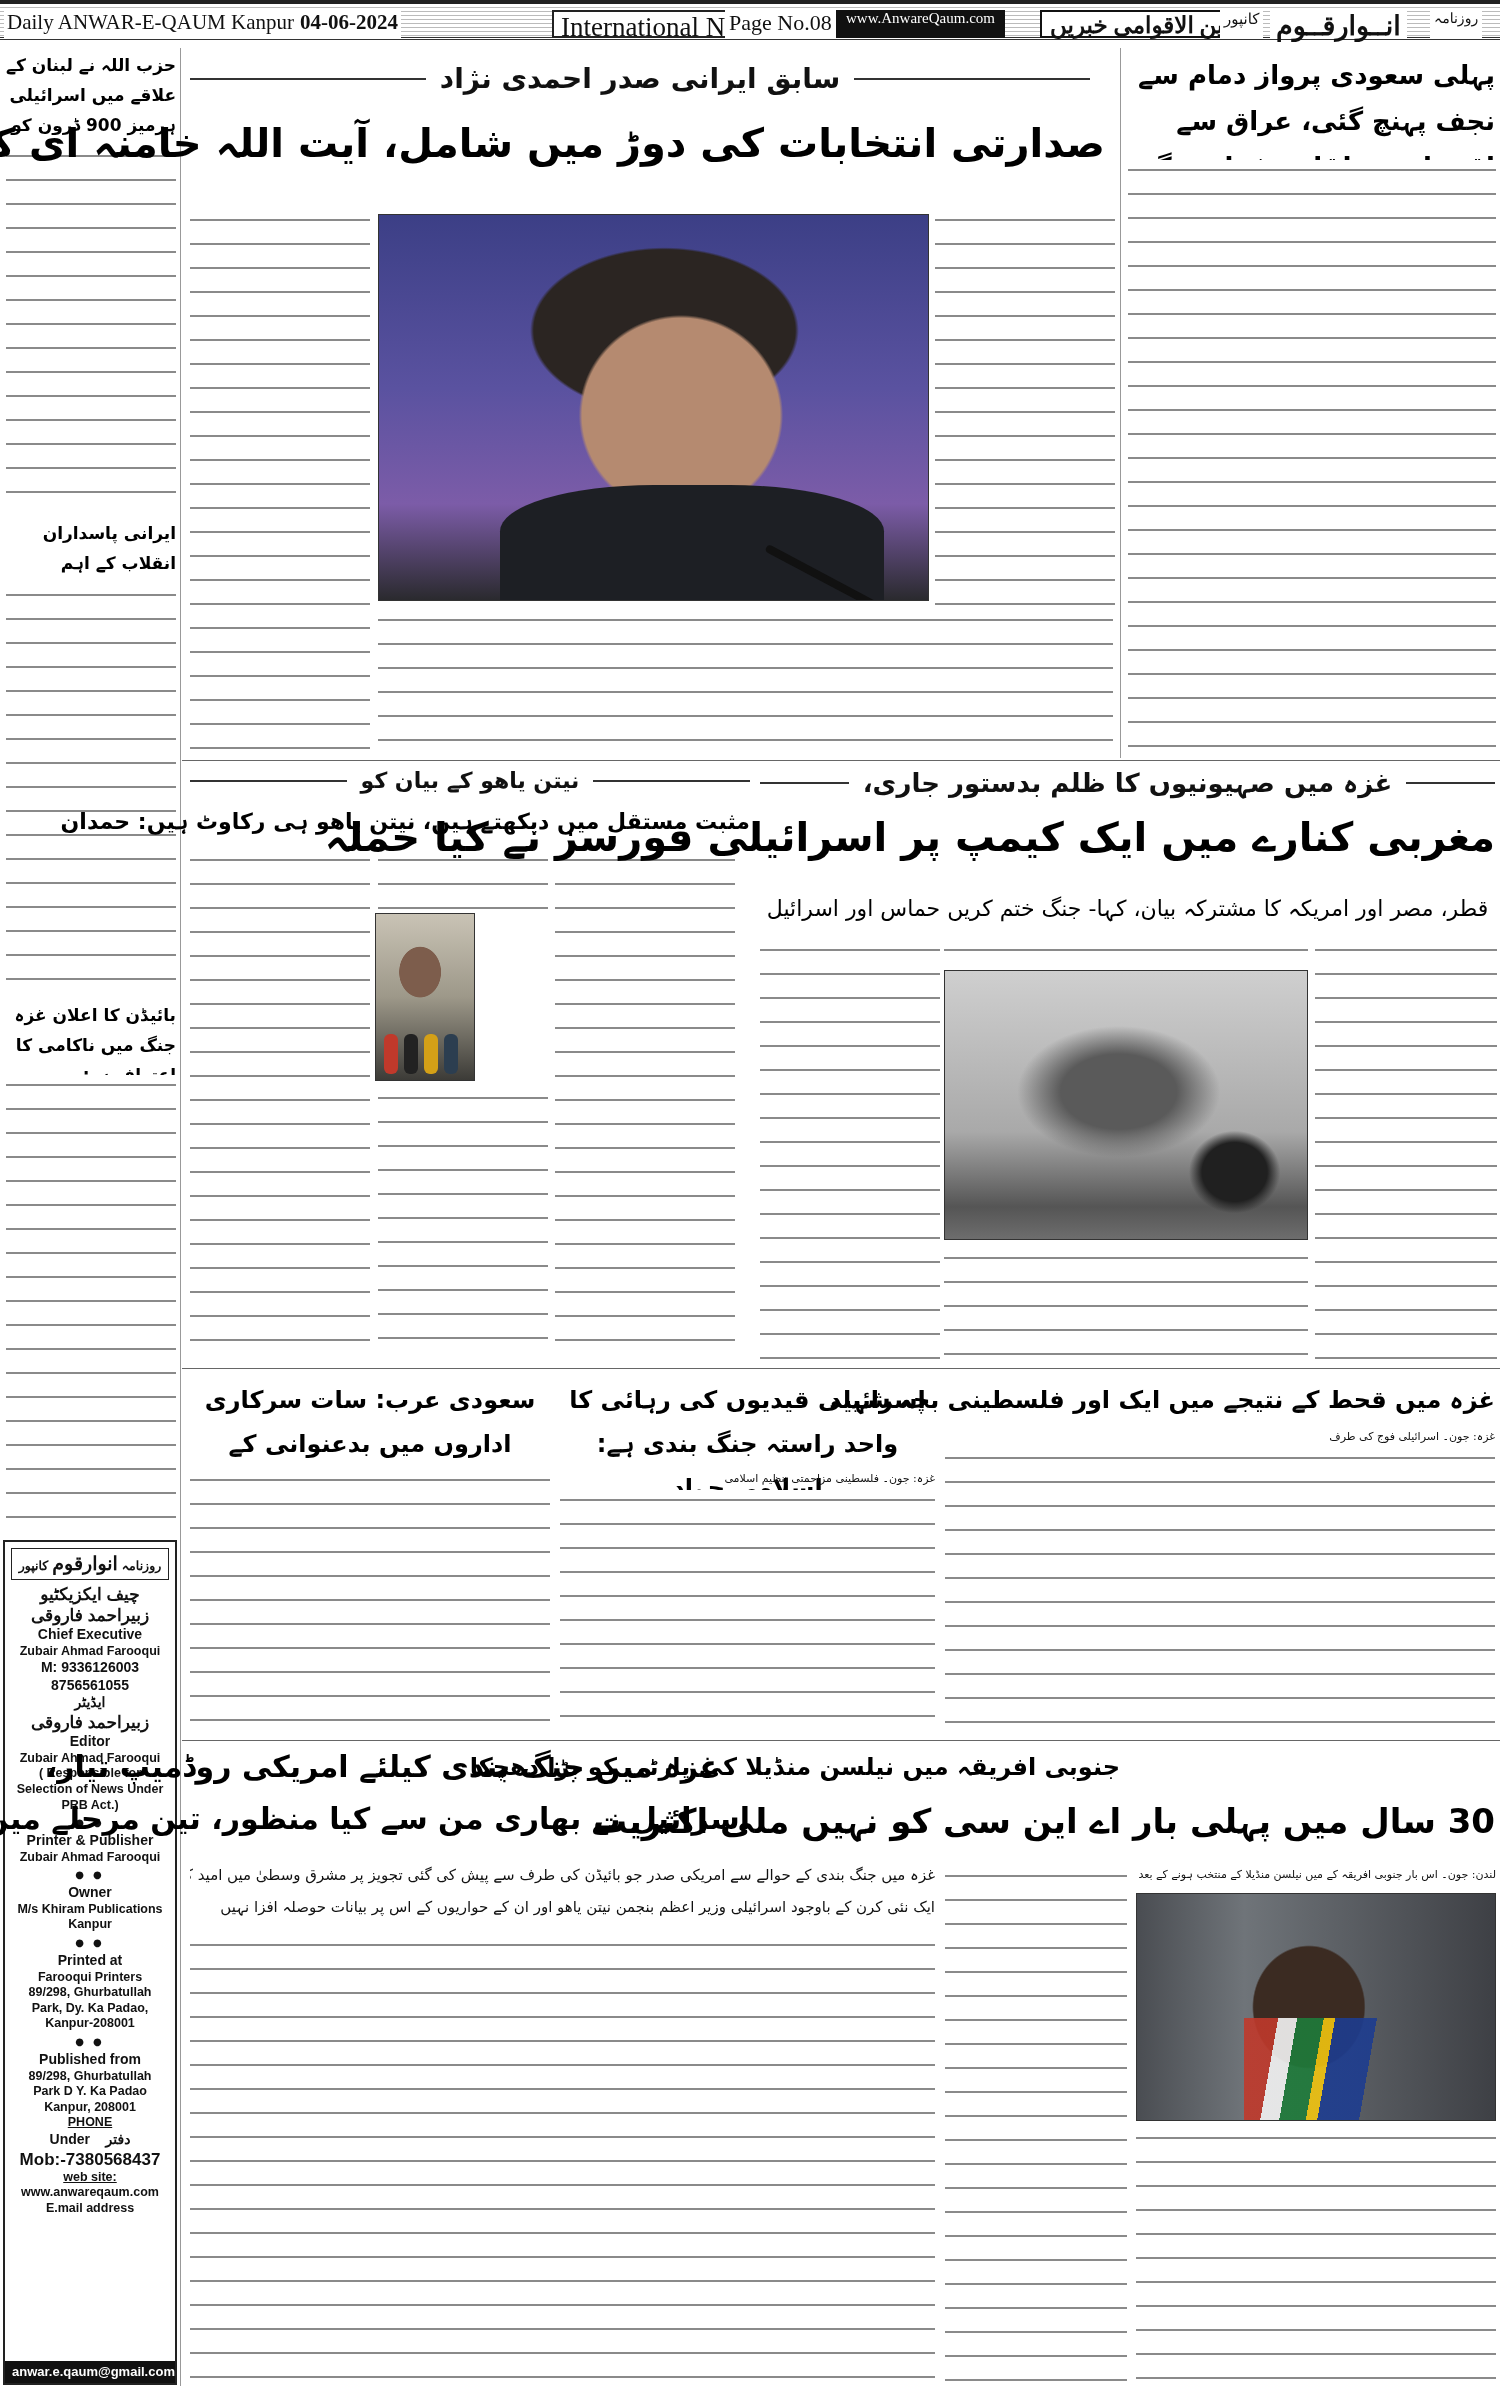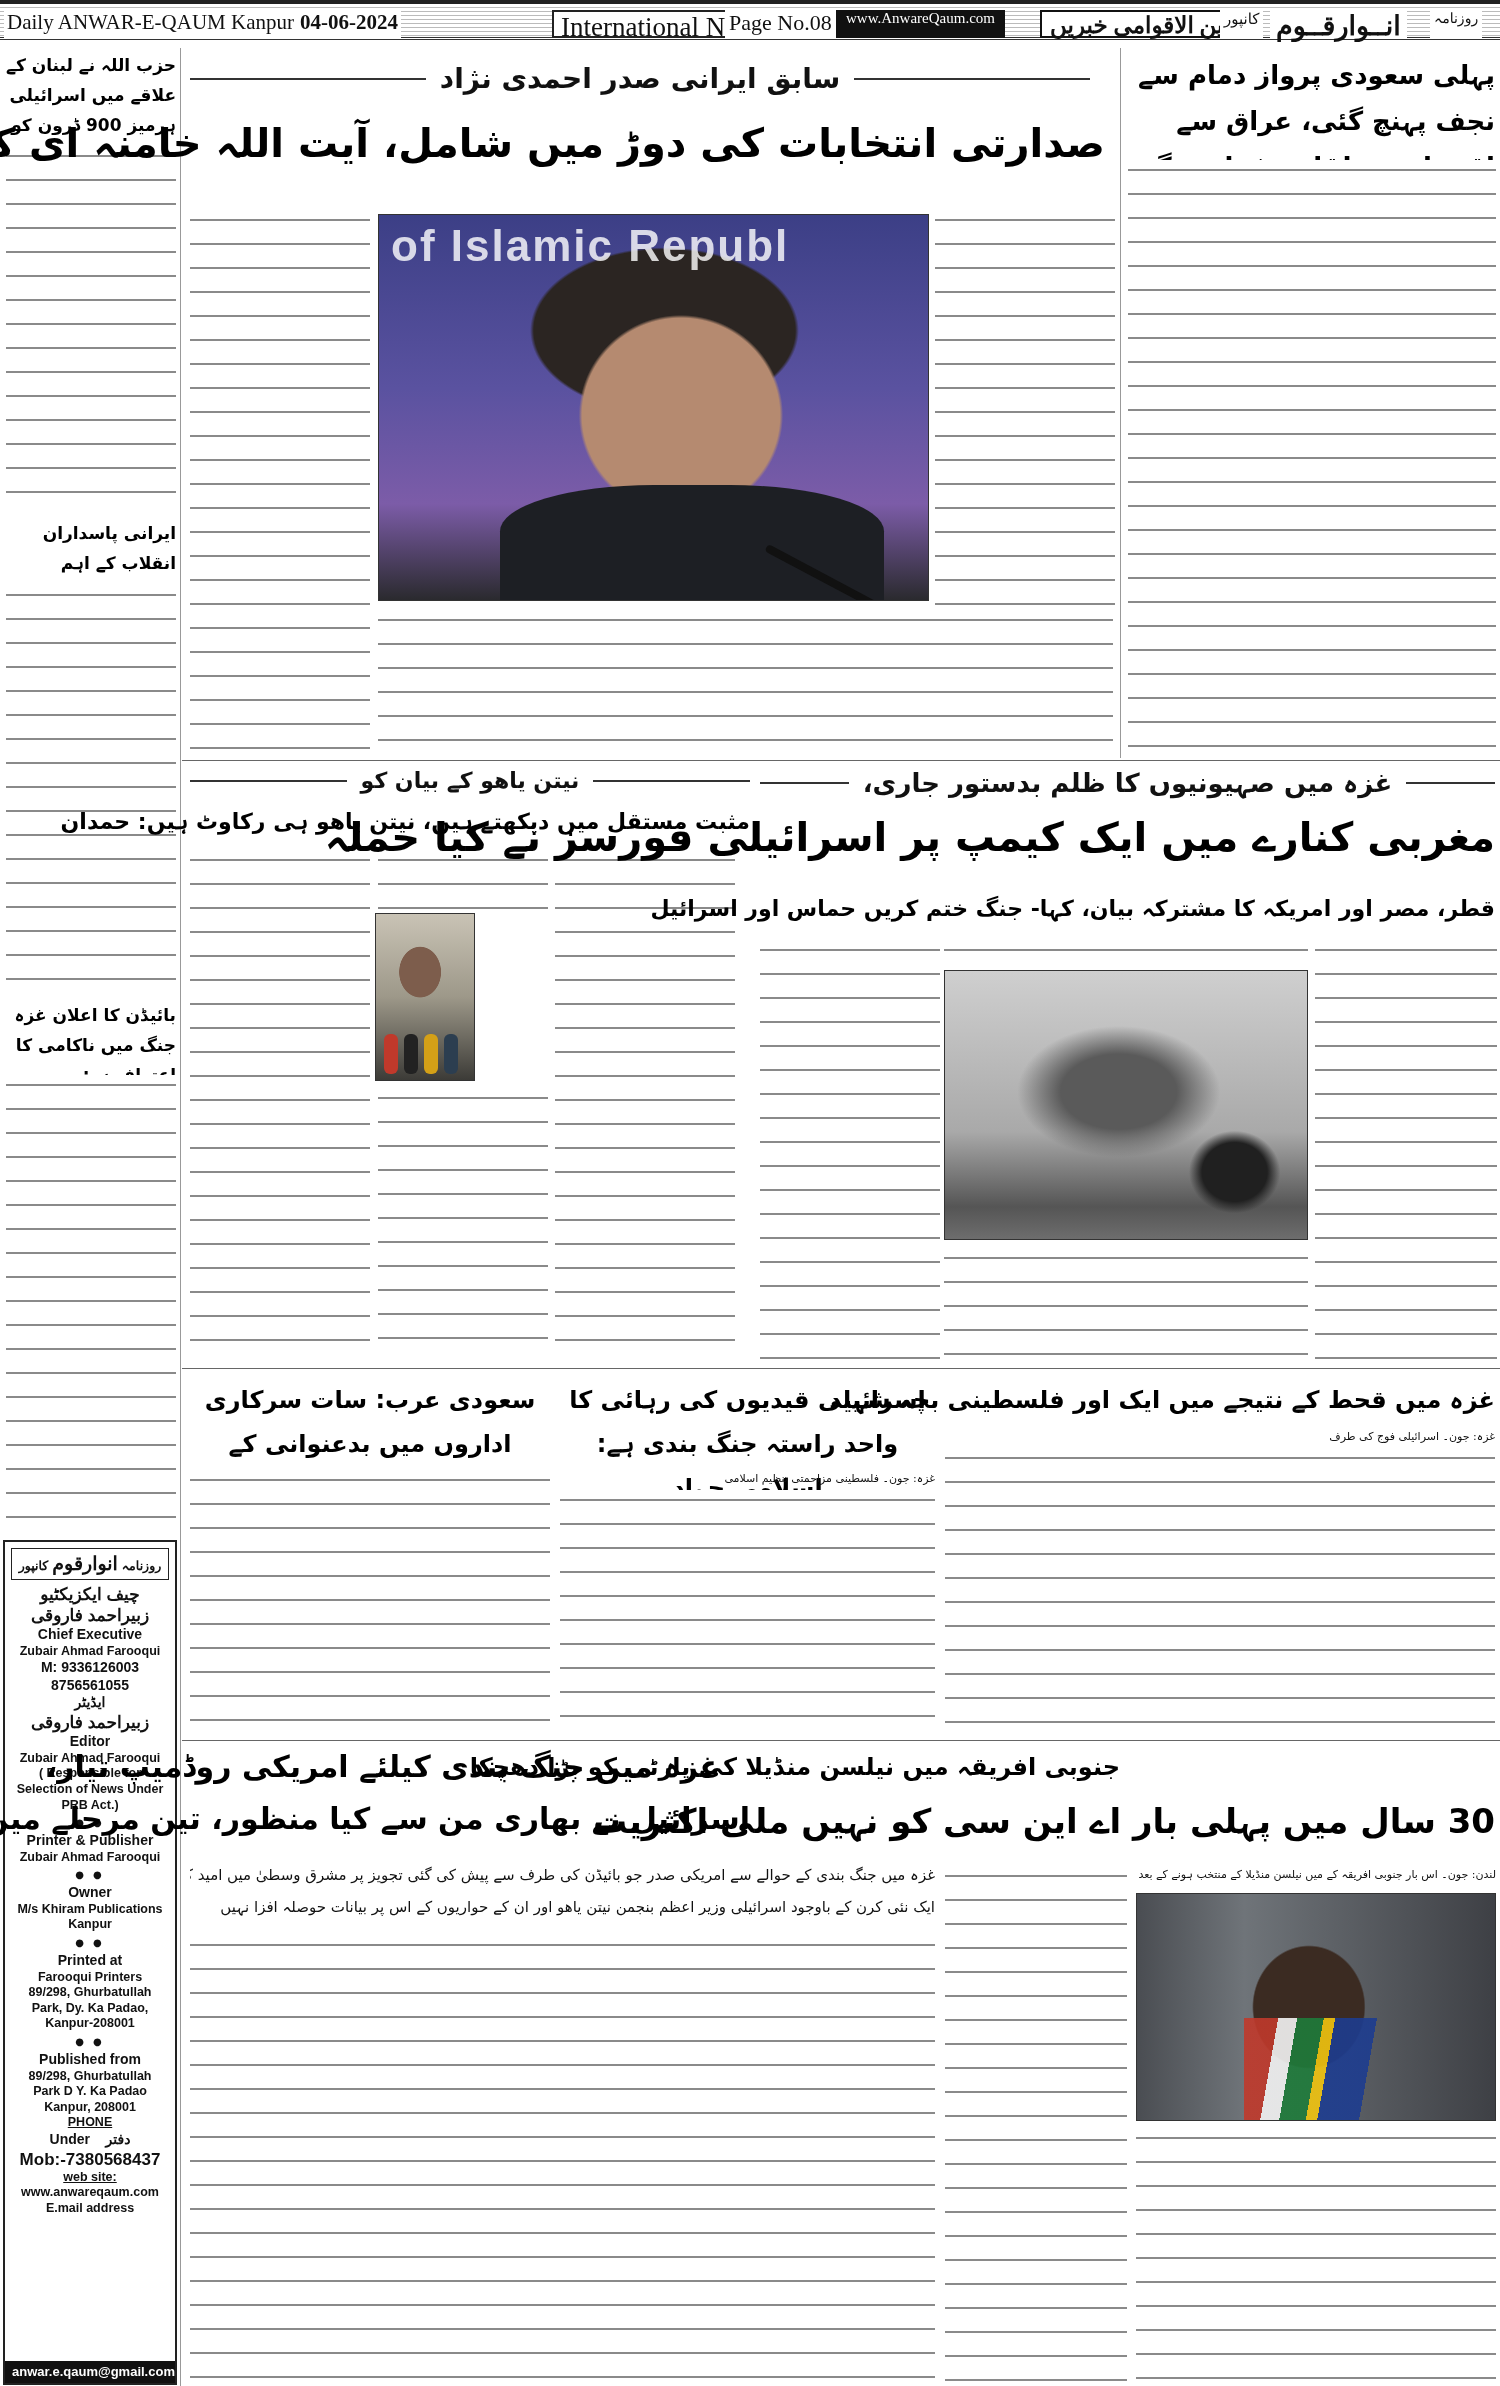--- a/index.html
+++ b/index.html
@@ -153,21 +153,20 @@
 </div>
 
 <div class="abs kicker" style="left:190px;top:62px;width:900px;font-size:28px;text-align:right;">
   <span>سابق ایرانی صدر احمدی نژاد</span>
 </div>
 <div class="abs ur hl" style="left:190px;top:118px;width:915px;font-size:40px;text-align:center;white-space:nowrap;">صدارتی انتخابات کی دوڑ میں شامل، آیت اللہ خامنہ ای کیلئے بن سکتے ہیں مصیبت</div>
 <div class="lines" style="left:190px;top:210px;width:180px;height:540px;"></div>
 <div class="lines" style="left:935px;top:210px;width:180px;height:400px;"></div>
 <div class="lines" style="left:378px;top:610px;width:735px;height:140px;"></div>
 <div id="photo-ahmadinejad" class="photo">
-  <div class="ph-text">of Islamic Republ</div>
   <div class="ph-suit"></div>
   <div class="ph-mic"></div>
 </div>
 
 <div class="abs ur hl" style="left:1125px;top:52px;width:370px;font-size:26px;line-height:46px;">پہلی سعودی پرواز دمام سے نجف پہنچ گئی، عراق سے اقتصادی تعلقات بڑھائیں گے: سعودی سفیر</div>
 <div class="lines" style="left:1128px;top:160px;width:368px;height:590px;"></div>
 
 <div class="abs kicker" style="left:190px;top:768px;width:560px;font-size:22px;">
   <span>نیتن یاھو کے بیان کو</span>
 </div>
@@ -180,21 +179,21 @@
   <div class="mic" style="left:8px;background:#c0392b"></div>
   <div class="mic" style="left:28px;background:#222"></div>
   <div class="mic" style="left:48px;background:#d4a017"></div>
   <div class="mic" style="left:68px;background:#2c3e50"></div>
 </div>
 
 <div class="abs kicker" style="left:760px;top:768px;width:735px;font-size:26px;">
   <span>غزہ میں صہیونیوں کا ظلم بدستور جاری،</span>
 </div>
 <div class="abs ur hl" style="left:760px;top:812px;width:735px;font-size:40px;white-space:nowrap;text-align:center;">مغربی کنارے میں ایک کیمپ پر اسرائیلی فورسز نے کیا حملہ</div>
-<div class="abs ur hl" style="left:760px;top:895px;width:735px;font-size:22px;white-space:nowrap;text-align:center;font-weight:bold;">قطر، مصر اور امریکہ کا مشترکہ بیان، کہا- جنگ ختم کریں حماس اور اسرائیل</div>
+<div class="abs ur hl" style="left:760px;top:895px;width:735px;font-size:22px;white-space:nowrap;text-align:center;font-weight:normal;">قطر، مصر اور امریکہ کا مشترکہ بیان، کہا- جنگ ختم کریں حماس اور اسرائیل</div>
 <div class="lines" style="left:760px;top:940px;width:180px;height:420px;"></div>
 <div class="lines" style="left:944px;top:940px;width:364px;height:28px;"></div>
 <div class="lines" style="left:944px;top:1248px;width:364px;height:112px;"></div>
 <div class="lines" style="left:1315px;top:940px;width:182px;height:420px;"></div>
 <div id="photo-smoke" class="photo"></div>
 
 <div class="abs ur hl" style="left:190px;top:1378px;width:360px;font-size:24px;line-height:44px;text-align:center;">سعودی عرب: سات سرکاری اداروں میں بدعنوانی کے مقدمات شروع، 112 ملزم گرفتار</div>
 <div class="lines" style="left:190px;top:1470px;width:360px;height:262px;"></div>
 
 <div class="abs ur hl" style="left:560px;top:1378px;width:375px;font-size:24px;line-height:44px;text-align:center;">اسرائیلی قیدیوں کی رہائی کا واحد راستہ جنگ بندی ہے: اسلامی جہاد</div>

